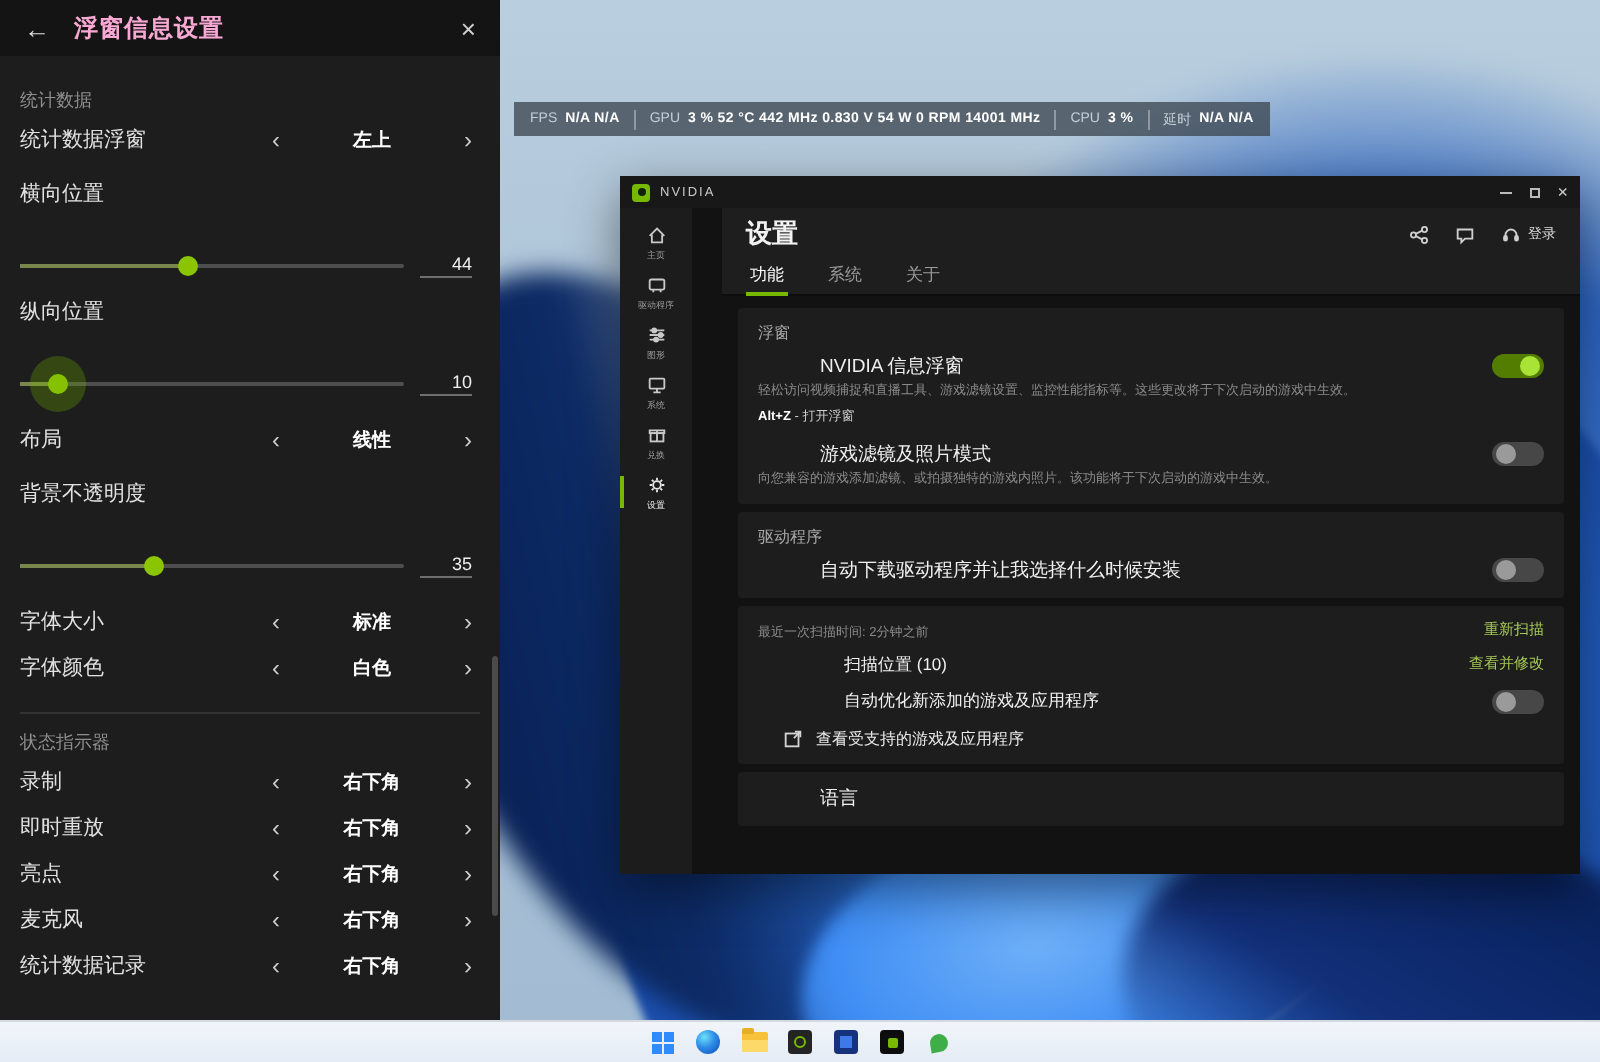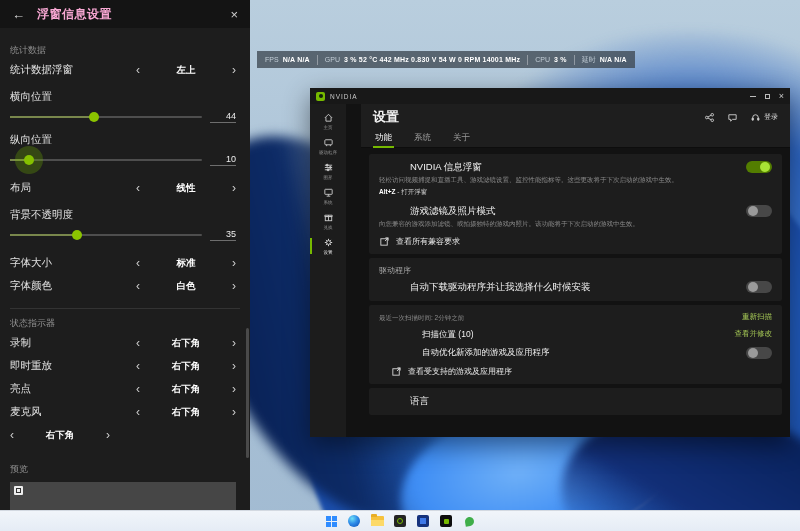--- a/index.html
+++ b/index.html
@@ -31,21 +31,21 @@
   .p-title { flex:1; font-size:12px; font-weight:bold; color:#f9a8d4; letter-spacing:0.5px; }
   .p-close { color:#cfcfcf; font-size:13px; cursor:pointer; }
   .panel-body { padding:8px 14px 0 10px; position:relative; }
   .sec-label { font-size:9px; color:#8f8f8f; margin:8px 0 2px 0; }
   .sel-row { display:flex; align-items:center; height:20px; margin-top:3px; }
   .sel-row .lbl { flex:1; font-size:10.5px; color:#e2e2e2; }
   .stepper { width:100px; display:flex; align-items:center; justify-content:space-between; }
   .chev { color:#cfcfcf; font-size:12px; line-height:1; cursor:pointer; }
   .sel-val { font-size:9.5px; color:#fff; font-weight:bold; }
   .slide-lbl { font-size:10.5px; color:#e2e2e2; margin-top:10px; }
-  .slider-row { display:flex; align-items:center; margin-top:7px; height:12px; }
+  .slider-row { display:flex; align-items:center; margin-top:23px; height:12px; }
   .track { flex:1; height:2px; background:#4e4e4e; position:relative; border-radius:1px; cursor:pointer; }
   .fill { position:absolute; left:0; top:0; height:2px; background:#79874c; }
   .knob { position:absolute; top:-4px; width:10px; height:10px; border-radius:50%; background:#8bc400; transform:translateX(-50%); cursor:pointer; }
   .knob.glow::before { content:''; position:absolute; left:-9px; top:-9px; width:28px; height:28px; border-radius:50%; background:rgba(118,185,0,0.28); }
   .slider-val { width:26px; margin-left:8px; text-align:right; font-size:9px; color:#eee; border-bottom:1px solid #6e6e6e; padding-bottom:1px; }
   .divider { height:1px; background:#333; margin:12px -4px 0 -0px; }
   .preview-box { margin-top:6px; width:226px; height:52px; background:#464646; position:relative; }
   .mini-ico { position:absolute; width:9px; height:9px; background:#ededed; border-radius:1px; display:flex; align-items:center; justify-content:center; }
   .mini-ico .sq { width:5px; height:5px; border:1px solid #333; }
   .mi-tl { left:4px; top:4px; }
@@ -243,20 +243,21 @@
       </div>
       <div class="sel-row">
         <span class="lbl">麦克风</span>
         <span class="stepper">
           <span class="chev">‹</span>
           <span class="sel-val">右下角</span>
           <span class="chev">›</span>
         </span>
       </div>
       <div class="sel-row">
+        <span class="lbl">统计数据记录</span>
         <span class="stepper">
           <span class="chev">‹</span>
           <span class="sel-val">右下角</span>
           <span class="chev">›</span>
         </span>
       </div>
 
       <div class="sec-label" style="margin-top:18px;">预览</div>
       <div class="preview-box">
         <div class="mini-ico mi-tl">
@@ -397,44 +398,36 @@
 
         <div class="tabsrow">
           <span class="tab on">功能</span>
           <span class="tab">系统</span>
           <span class="tab">关于</span>
         </div>
 
         <div class="content">
 
           <div class="card">
+            <div class="csec">浮窗</div>
             <div class="setrow">
               <div class="grow">
                 <div class="stitle">NVIDIA 信息浮窗</div>
                 <div class="sdesc">轻松访问视频捕捉和直播工具、游戏滤镜设置、监控性能指标等。这些更改将于下次启动的游戏中生效。</div>
                 <div class="skey"><b>Alt+Z</b><span> - 打开浮窗</span></div>
               </div>
               <div class="toggle on"></div>
             </div>
             <div class="gap8"></div>
             <div class="setrow">
               <div class="grow">
                 <div class="stitle">游戏滤镜及照片模式</div>
                 <div class="sdesc">向您兼容的游戏添加滤镜、或拍摄独特的游戏内照片。该功能将于下次启动的游戏中生效。</div>
               </div>
               <div class="toggle"></div>
-            </div>
-            <div class="lkrow">
-              <span class="lk">
-                <svg viewBox="0 0 12 12" width="11" height="11" fill="none" stroke="#d5d5d5" stroke-width="1">
-                    <rect x="2" y="3" width="7" height="7"></rect>
-                    <path d="M7 2h3v3M10 2 6.5 5.5"></path>
-                  </svg>
-              </span>
-              <span class="lktext">查看所有兼容要求</span>
             </div>
           </div>
 
           <div class="card">
             <div class="csec">驱动程序</div>
             <div class="setrow">
               <div class="grow">
                   <div class="stitle">自动下载驱动程序并让我选择什么时候安装</div>
                 </div>
               <div class="toggle"></div>

